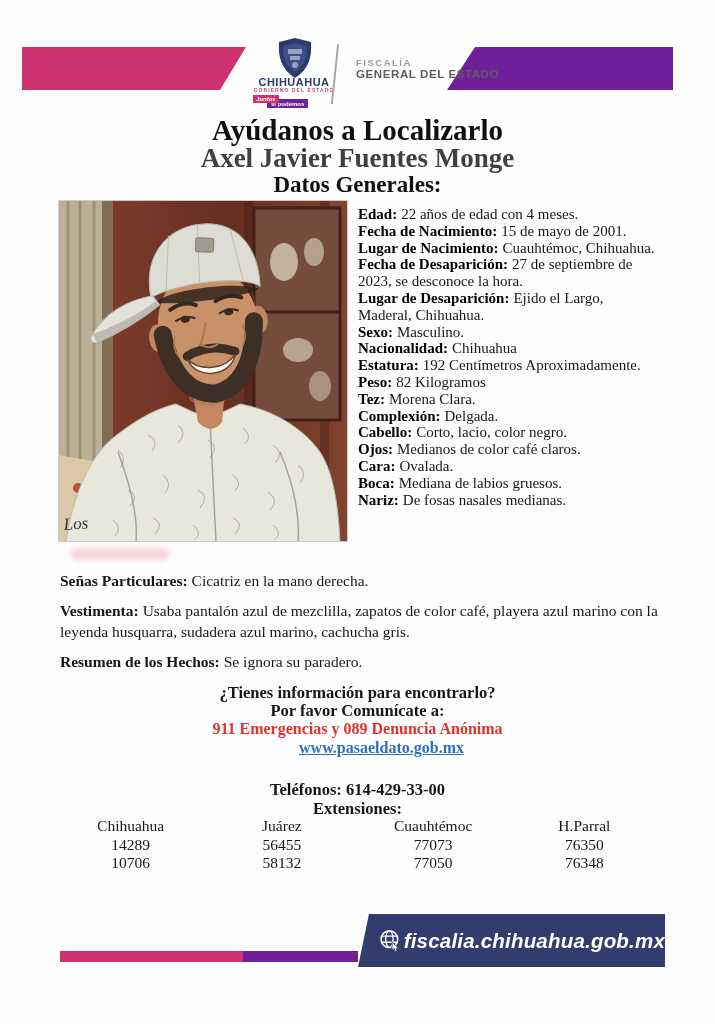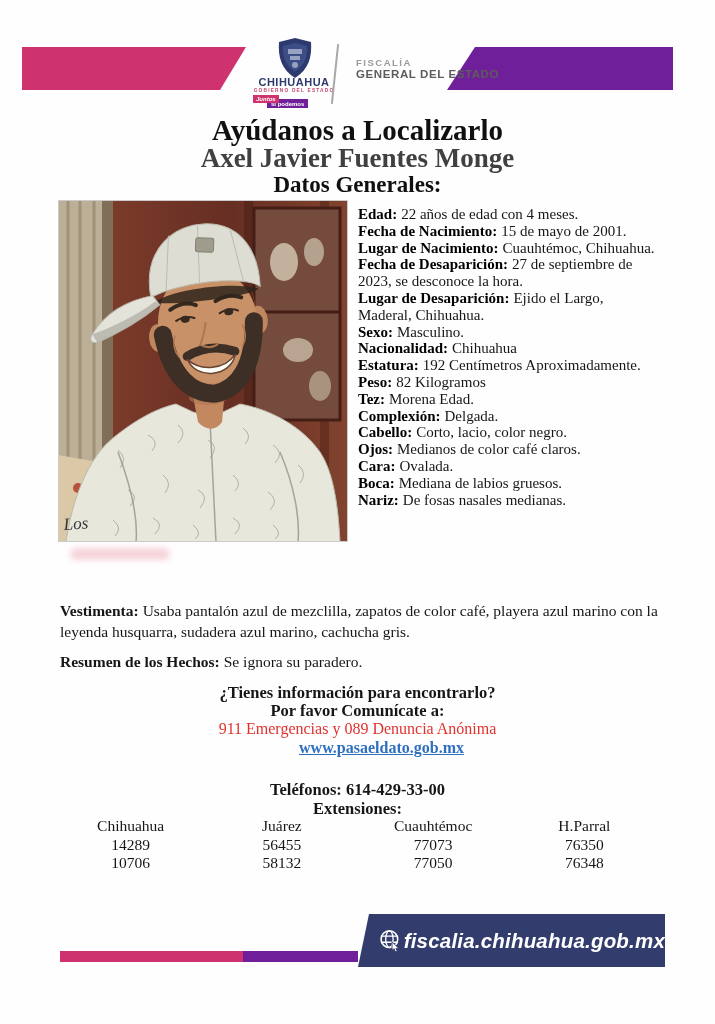--- a/index.html
+++ b/index.html
@@ -48,21 +48,21 @@
   .datos b { margin-right:4px; color:#000; }
 
   
   .para { position:absolute; left:60px; width:600px; font-size:15.5px; line-height:20.5px; }
   .para b { margin-right:4px; }
   .p0 { top:571px; } .p1 { top:601px; } .p2 { top:652px; }
 
   
   .question    { top:683px; font-size:16.5px; font-weight:bold; }
   .instruction { top:701px; font-size:16.5px; font-weight:bold; }
-  .hotline     { top:720px; font-size:16px;  font-weight:normal; color:#e0322d; }
+  .hotline     { top:720px; font-size:16px;  font-weight:bold; color:#e0322d; }
   .weblink     { top:739px; font-size:16px;  font-weight:bold; color:#2e6fc0;
                  text-decoration:underline;margin-left:24px; }
   .phones      { top:780px; font-size:16.5px; font-weight:bold; }
   .extlabel    { top:799px; font-size:16.5px; font-weight:bold; }
 
   .extgrid { position:absolute; left:55px; top:817px; width:605px; display:flex; }
   .extcol { flex:1; text-align:center; font-size:15.5px; line-height:18px; }
   .extcol .city { margin-bottom:1px; }
 
   
@@ -192,29 +192,30 @@
   <div class="datos">
     <div><b>Edad:</b><span>22 años de edad con 4 meses.</span></div>
     <div><b>Fecha de Nacimiento:</b><span>15 de mayo de 2001.</span></div>
     <div><b>Lugar de Nacimiento:</b><span>Cuauhtémoc, Chihuahua.</span></div>
     <div><b>Fecha de Desaparición:</b><span>27 de septiembre de 2023, se desconoce la hora.</span></div>
     <div><b>Lugar de Desaparición:</b><span>Ejido el Largo, Maderal, Chihuahua.</span></div>
     <div><b>Sexo:</b><span>Masculino.</span></div>
     <div><b>Nacionalidad:</b><span>Chihuahua</span></div>
     <div><b>Estatura:</b><span>192 Centímetros Aproximadamente.</span></div>
     <div><b>Peso:</b><span>82 Kilogramos</span></div>
-    <div><b>Tez:</b><span>Morena Edad.</span></div>
+    <div><b>Tez:</b><span>Morena Clara.</span></div>
     <div><b>Complexión:</b><span>Delgada.</span></div>
     <div><b>Cabello:</b><span>Corto, lacio, color negro.</span></div>
     <div><b>Ojos:</b><span>Medianos de color café claros.</span></div>
     <div><b>Cara:</b><span>Ovalada.</span></div>
     <div><b>Boca:</b><span>Mediana de labios gruesos.</span></div>
     <div><b>Nariz:</b><span>De fosas nasales medianas.</span></div>
   </div>
 
+  <div class="para p0"><b>Señas Particulares:</b><span>Cicatriz en la mano derecha.</span></div>
   <div class="para p1"><b>Vestimenta:</b><span>Usaba pantalón azul de mezclilla, zapatos de color café, playera azul marino con la leyenda husquarra, sudadera azul marino, cachucha gris.</span></div>
   <div class="para p2"><b>Resumen de los Hechos:</b><span>Se ignora su paradero.</span></div>
 
   <div class="ctr question">¿Tienes información para encontrarlo?</div>
   <div class="ctr instruction">Por favor Comunícate a:</div>
   <div class="ctr hotline">911 Emergencias y 089 Denuncia Anónima</div>
   <div class="ctr weblink">www.pasaeldato.gob.mx</div>
 
   <div class="ctr phones">Teléfonos: 614-429-33-00</div>
   <div class="ctr extlabel">Extensiones:</div>

